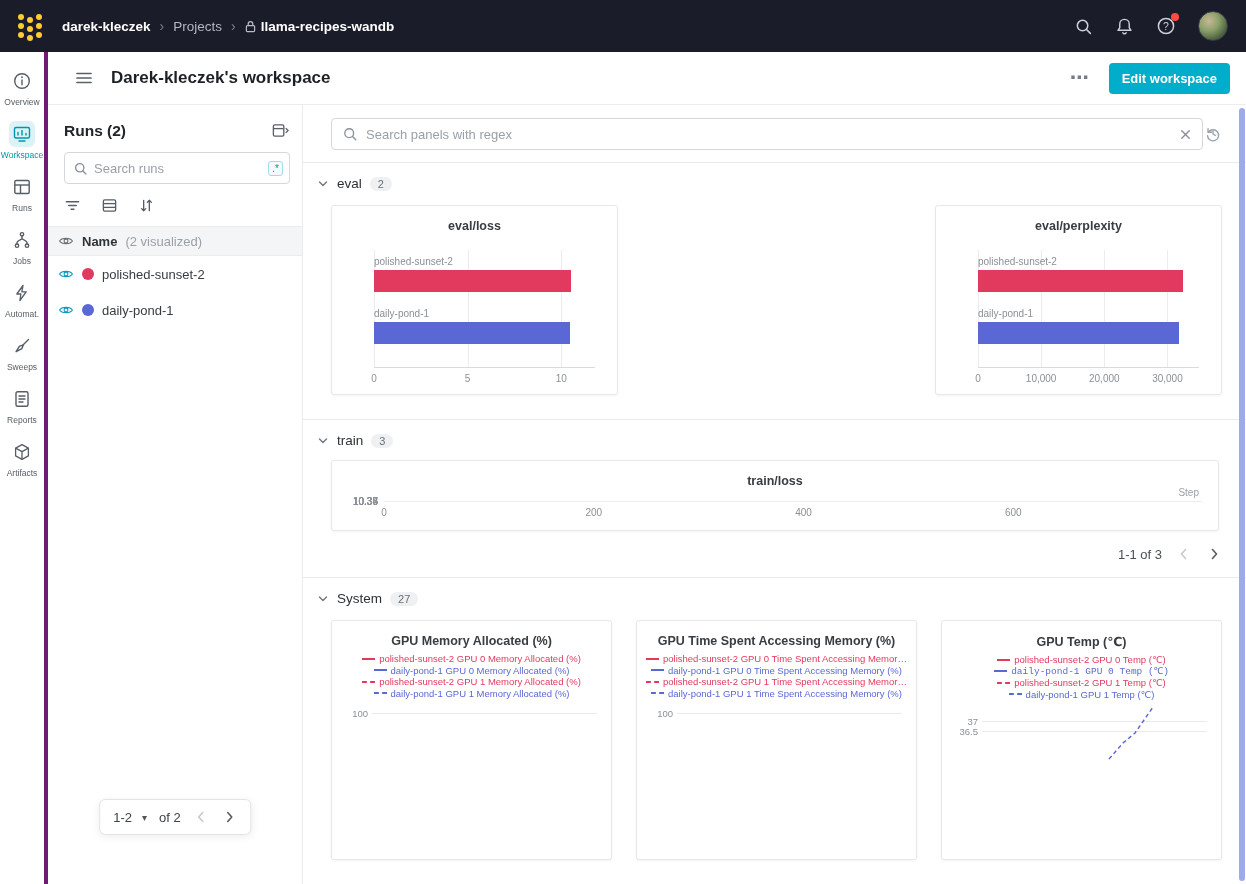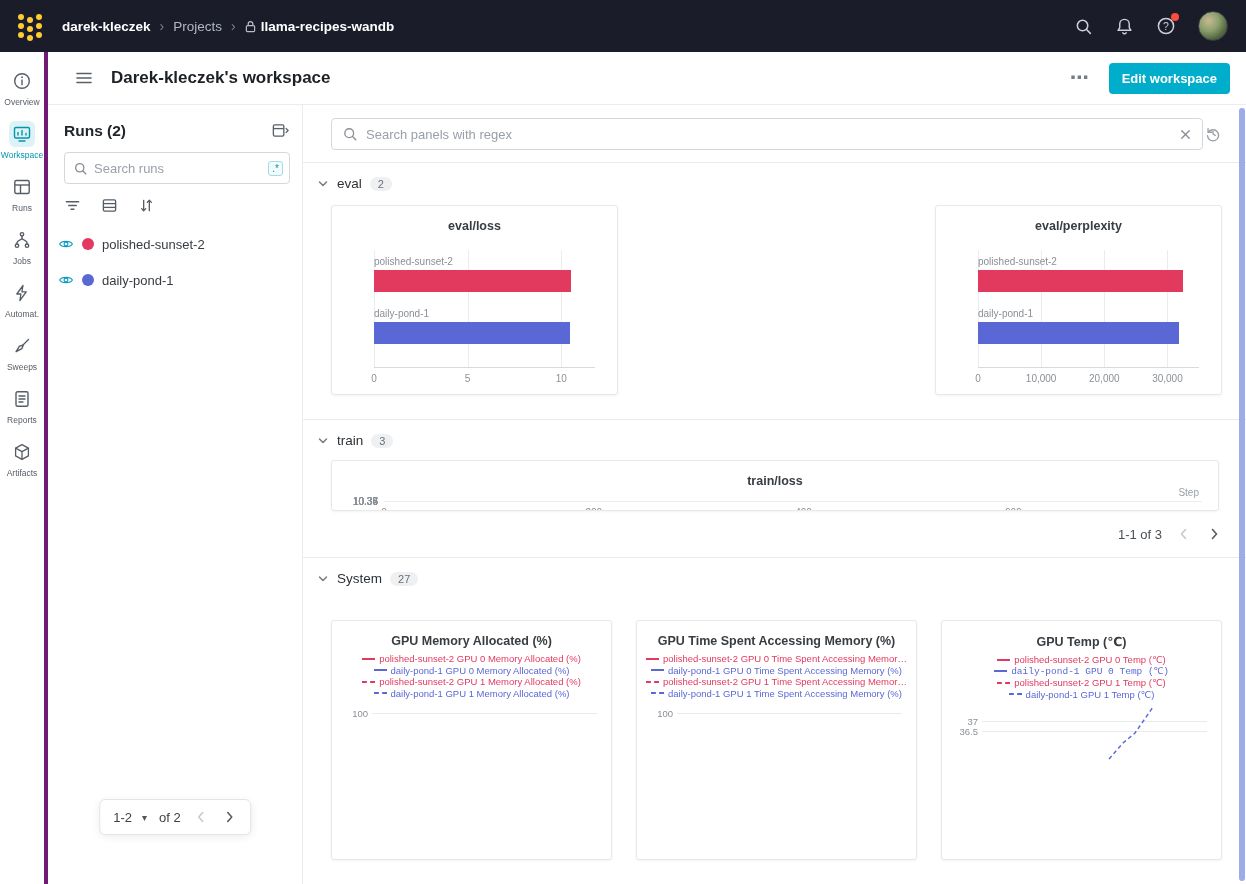--- a/index.html
+++ b/index.html
@@ -96,21 +96,21 @@
   
   .card.train-card{width:888px;height:205px;margin-left:28px;}
   .lplot{position:absolute;left:52px;right:16px;top:40px;bottom:33px;border-bottom:1px solid #cfd3d7;}
   .ygrid{position:absolute;left:0;right:0;height:1px;background:#ededee;}
   .ytick{position:absolute;left:-46px;width:40px;text-align:right;font-size:10px;color:#8a9097;transform:translateY(-50%);}
   .lplot svg{position:absolute;left:0;top:0;width:100%;height:100%;}
   .step-label{position:absolute;right:3px;bottom:3px;font-size:10px;color:#9aa0a6;}
   .train-pg-row{display:flex;align-items:center;justify-content:flex-end;gap:14px;padding:15px 24px 15px 0;font-size:13px;color:#4a5056;flex:none;}
 
   
-  .card.sys{width:287px;height:240px;margin-top:20px;}
+  .card.sys{width:287px;height:240px;}
   .legend{margin-top:5px;display:flex;flex-direction:column;align-items:center;gap:0;}
   .legend-row{display:flex;align-items:center;gap:4px;font-size:9.5px;line-height:11.5px;max-width:265px;cursor:pointer;}
   .dash{flex:none;width:13px;height:0;border-top:2px solid currentColor;}
   .dash.dashed{border-top-style:dashed;}
   .ltext{overflow:hidden;text-overflow:ellipsis;white-space:nowrap;max-width:244px;}
   .mini-plot{position:absolute;left:40px;right:14px;top:92px;bottom:8px;}
   .mini-row{position:absolute;left:0;right:0;height:1px;background:#e9eaec;}
   .mini-ytick{position:absolute;left:-30px;top:0;width:26px;text-align:right;font-size:9.5px;color:#8a9097;transform:translateY(-50%);}
   .temp-line{position:absolute;right:40px;top:-10px;}
 
@@ -308,20 +308,30 @@
                   <line x1="2.5" y1="11" x2="15.5" y2="11"></line>
                 </svg>
               </span>
             <span>
                 <svg width="17" height="17" viewBox="0 0 18 18" fill="none" stroke="currentColor" stroke-width="1.4" stroke-linecap="round" stroke-linejoin="round">
                   <path d="M6 3.5v11M6 14.5L3.8 12.3M6 14.5l2.2-2.2"></path>
                   <path d="M12 14.5v-11M12 3.5L9.8 5.7M12 3.5l2.2 2.2"></path>
                 </svg>
               </span>
           </div>
+          <div class="runs-table-head">
+            <span class="eye">
+                <svg width="16" height="16" viewBox="0 0 20 20" fill="none" stroke="currentColor" stroke-width="1.4">
+                  <path d="M2 10c2.5-4.4 13.5-4.4 16 0-2.5 4.4-13.5 4.4-16 0z"></path>
+                  <circle cx="10" cy="10" r="2.4"></circle>
+                </svg>
+              </span>
+            <span class="nm">Name</span>
+            <span class="note">(2 visualized)</span>
+          </div>
           <div class="run-row">
             <span class="eye">
                 <svg width="16" height="16" viewBox="0 0 20 20" fill="none" stroke="currentColor" stroke-width="1.4">
                   <path d="M2 10c2.5-4.4 13.5-4.4 16 0-2.5 4.4-13.5 4.4-16 0z"></path>
                   <circle cx="10" cy="10" r="2.4"></circle>
                 </svg>
               </span>
             <span class="run-dot" style="background: rgb(226, 57, 95);"></span>
             <span class="run-name">polished-sunset-2</span>
           </div>

